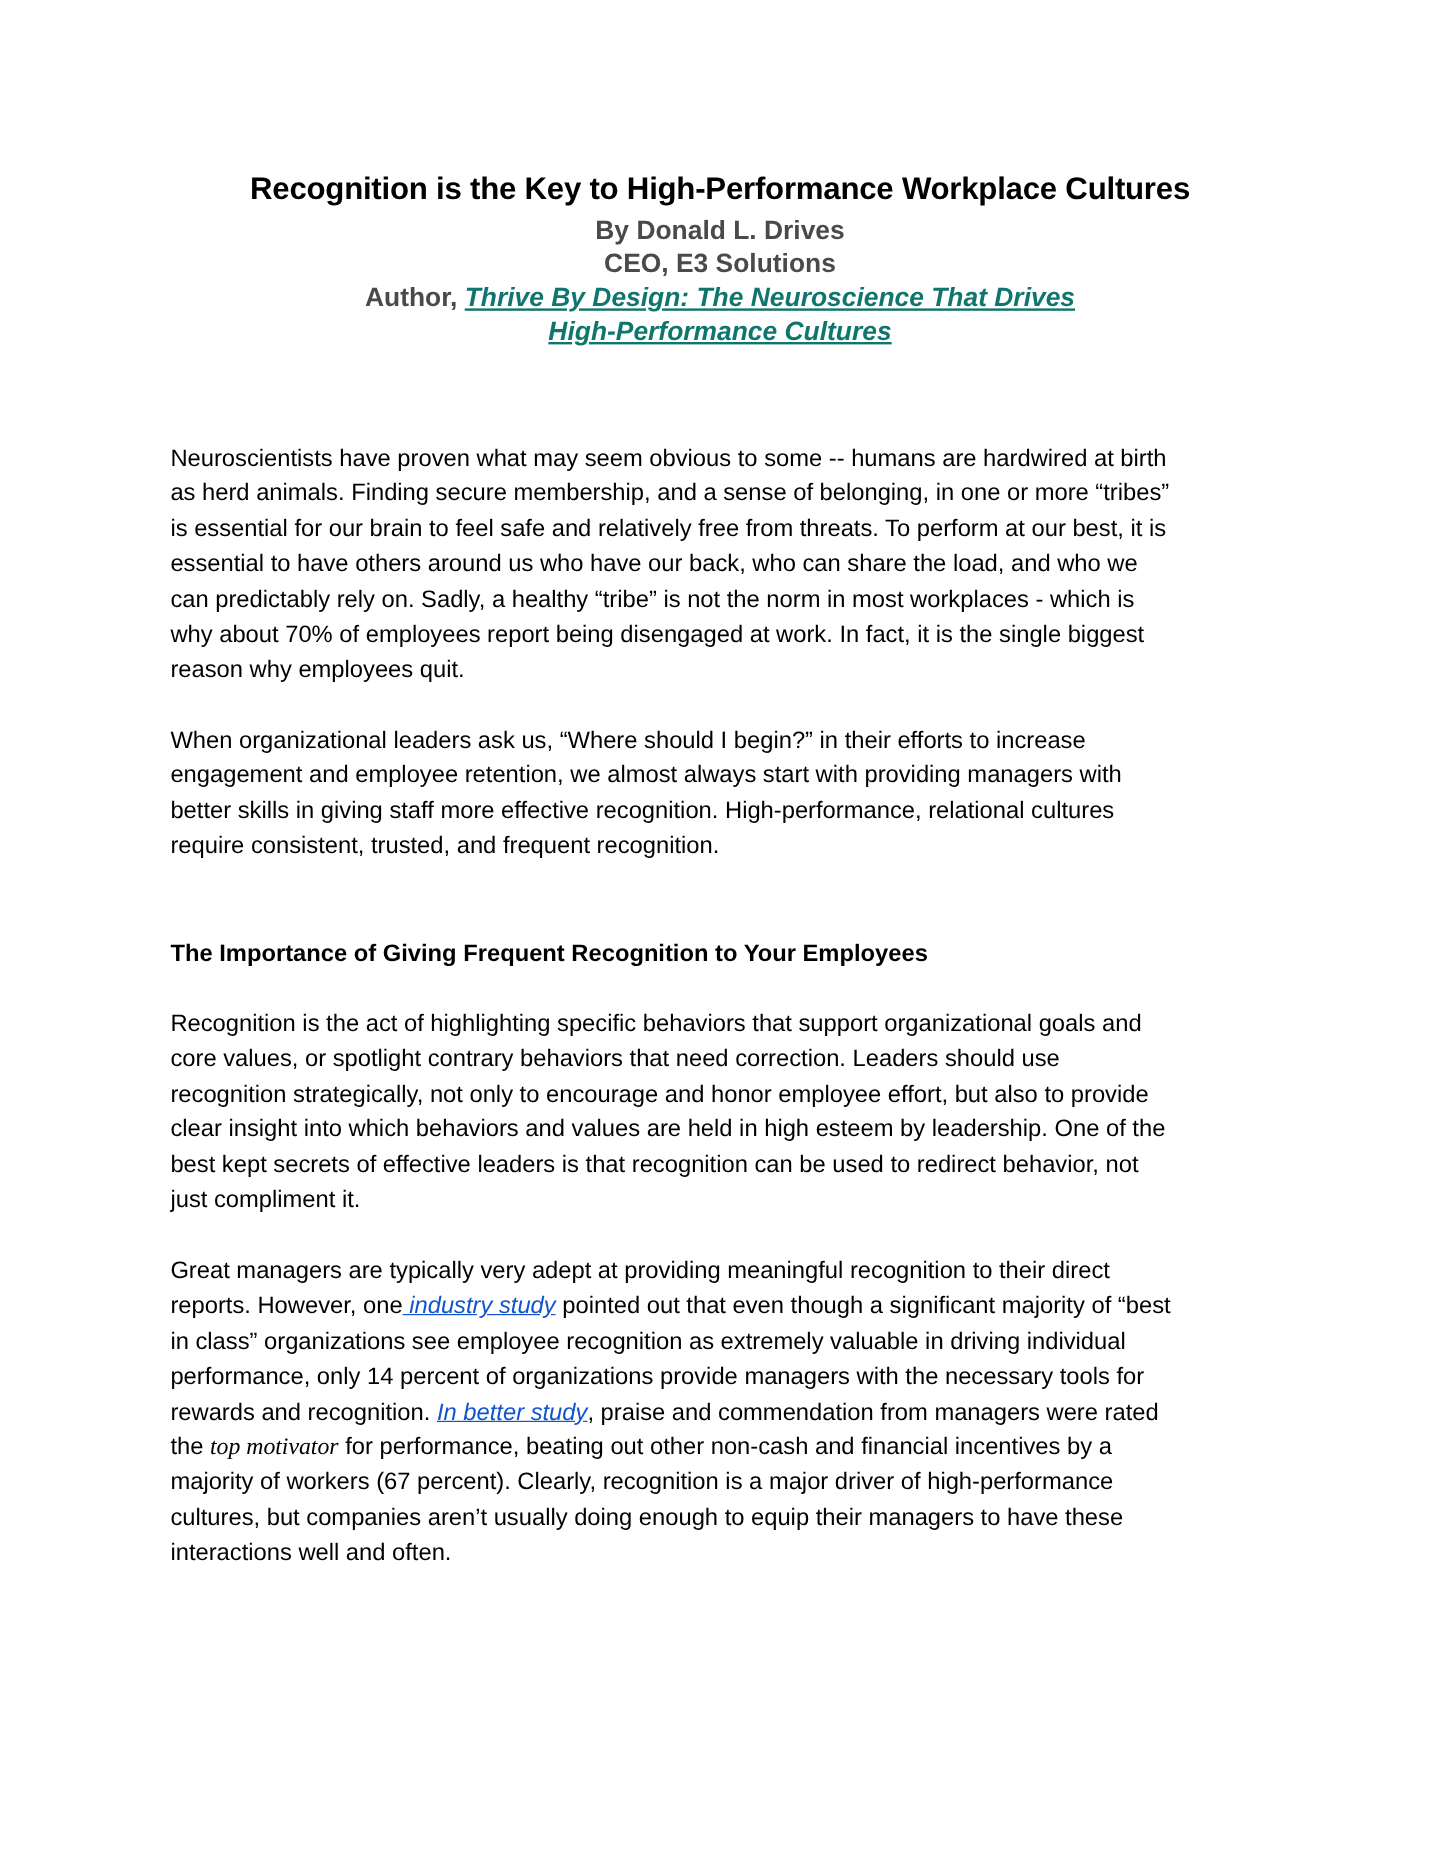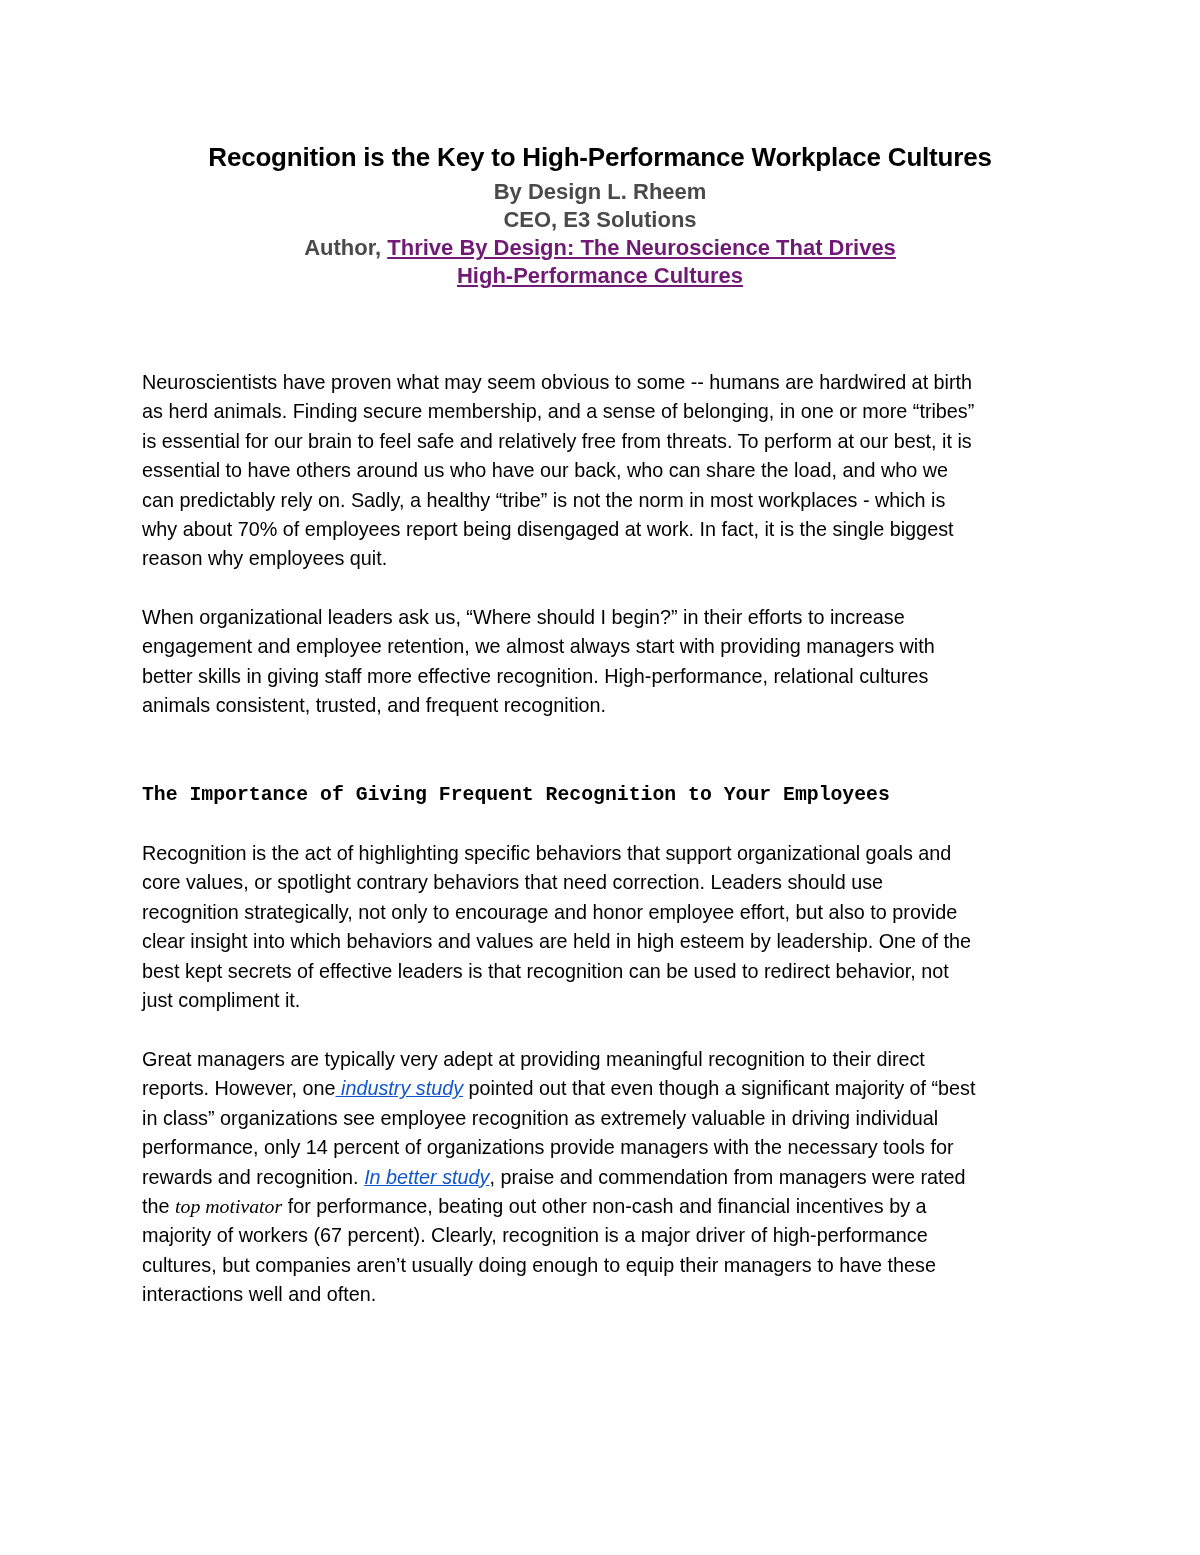--- a/index.html
+++ b/index.html
@@ -38,21 +38,22 @@
       position: absolute;
       left: 0;
       width: 1200px;
       text-align: center;
       font-weight: bold;
       font-size: 22px;
       line-height: 28px;
       color: #4a4a4a;
     }
     .byline a, .byline .link {
-      color: #701a75;
+      color: #0f766e;
+      font-style: italic;
       text-decoration: underline;
     }
     .body-block {
       position: absolute;
       left: 142px;
       width: 920px;
       font-size: 19.8px;
       line-height: 29.4px;
       color: #000;
     }
@@ -62,38 +63,37 @@
     }
     .heading {
       position: absolute;
       left: 142px;
       top: 781px;
       font-weight: bold;
       font-size: 19.8px;
       line-height: 28px;
       color: #000;
       white-space: nowrap;
-      font-family: Liberation Mono, monospace;
     }
     .link-inline {
       color: #1155cc;
       text-decoration: underline;
       cursor: pointer;
       font-style: italic;
     }
     em { font-style: italic; font-family: Liberation Serif, serif; }
   </style>
 </head>
 <body>
 
 <div class="page">
 
   <div class="title">Recognition is the Key to High-Performance Workplace Cultures</div>
 
-  <div class="byline" style="top:178px;">By Design L. Rheem</div>
+  <div class="byline" style="top:178px;">By Donald L. Drives</div>
   <div class="byline" style="top:206px;">CEO, E3 Solutions</div>
   <div class="byline" style="top:234px;">
     <span>Author, </span><span class="link">Thrive By Design: The Neuroscience That Drives</span>
   </div>
   <div class="byline" style="top:262px;">
     <span class="link">High-Performance Cultures</span>
   </div>
 
   <div class="body-block" style="top:368px;">
     <span class="line">Neuroscientists have proven what may seem obvious to some -- humans are hardwired at birth</span>
@@ -102,21 +102,21 @@
     <span class="line">essential to have others around us who have our back, who can share the load, and who we</span>
     <span class="line">can predictably rely on. Sadly, a healthy “tribe” is not the norm in most workplaces - which is</span>
     <span class="line">why about 70% of employees report being disengaged at work. In fact, it is the single biggest</span>
     <span class="line">reason why employees quit.</span>
   </div>
 
   <div class="body-block" style="top:603px;">
     <span class="line">When organizational leaders ask us, “Where should I begin?” in their efforts to increase</span>
     <span class="line">engagement and employee retention, we almost always start with providing managers with</span>
     <span class="line">better skills in giving staff more effective recognition. High-performance, relational cultures</span>
-    <span class="line">animals consistent, trusted, and frequent recognition.</span>
+    <span class="line">require consistent, trusted, and frequent recognition.</span>
   </div>
 
   <div class="heading">The Importance of Giving Frequent Recognition to Your Employees</div>
 
   <div class="body-block" style="top:839px;">
     <span class="line">Recognition is the act of highlighting specific behaviors that support organizational goals and</span>
     <span class="line">core values, or spotlight contrary behaviors that need correction. Leaders should use</span>
     <span class="line">recognition strategically, not only to encourage and honor employee effort, but also to provide</span>
     <span class="line">clear insight into which behaviors and values are held in high esteem by leadership. One of the</span>
     <span class="line">best kept secrets of effective leaders is that recognition can be used to redirect behavior, not</span>

